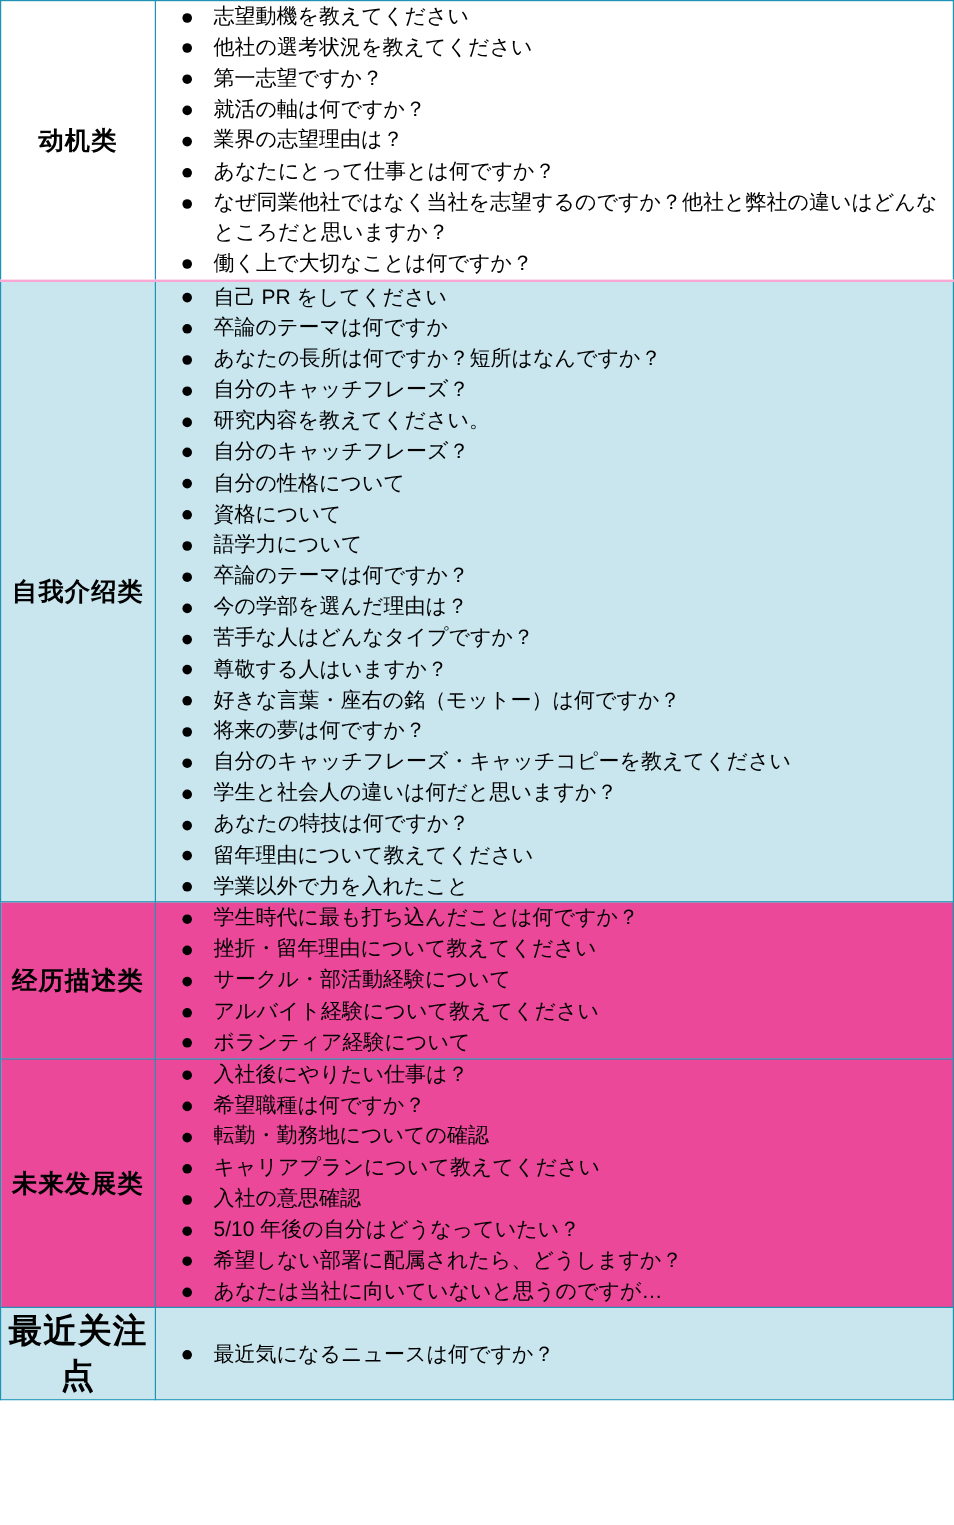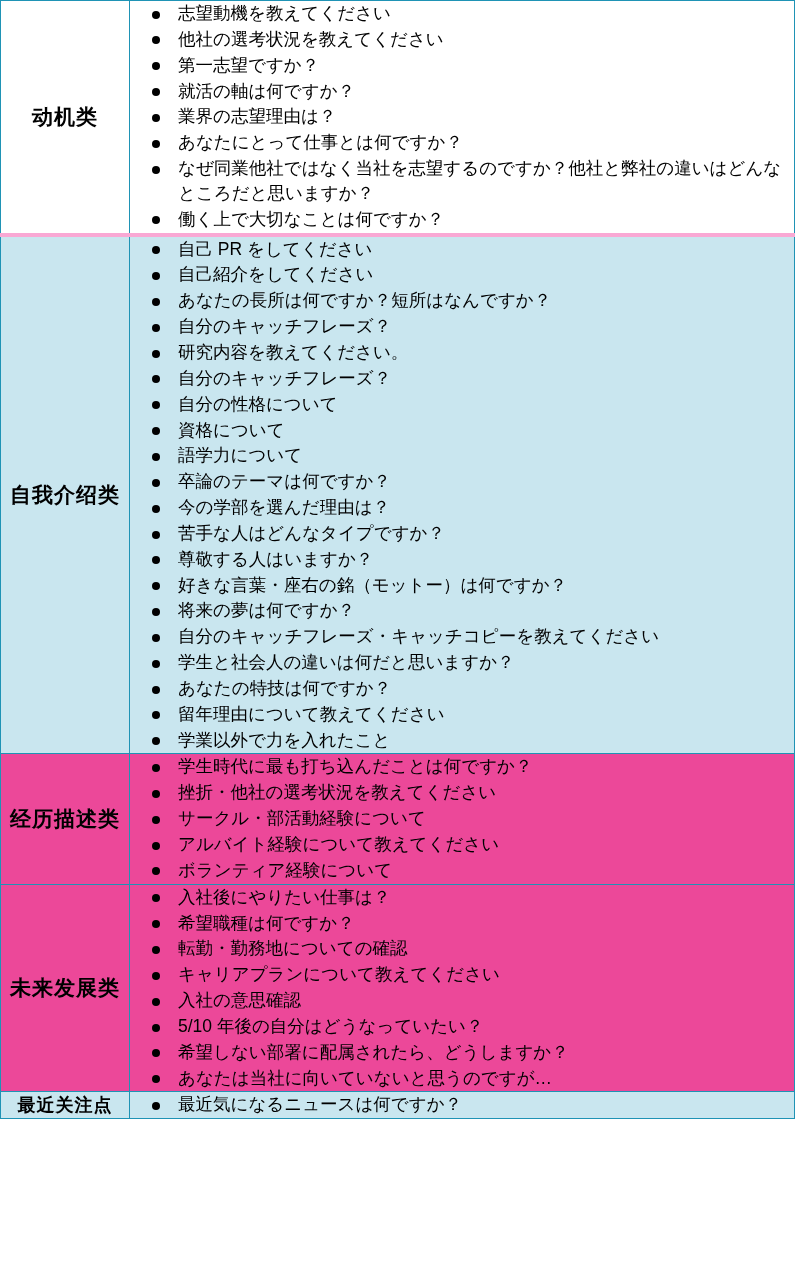--- a/index.html
+++ b/index.html
@@ -58,24 +58,24 @@
   }
   
   tr.row-white td { background: #ffffff; }
   tr.row-blue td { background: #c9e6ef; }
   tr.row-white2 td { background: #ec4899; }
   tr.row-blue2 td { background: #ec4899; }
   tr.row-white3 td { background: #ffffff; }
   tr.row-blue3 td { background: #c9e6ef; }
 
   
-  tr.row-white > td { border-bottom: 4px solid #f9a8d4; }
+  tr.row-white > td { border-bottom: 2px solid #f9a8d4; }
   tr.row-blue > td { border-top: 2px solid #0369a1; }
 
-  td.cat.small { font-size: 18px; }
+  td.cat.small { font-size: 28px; }
 </style>
 </head>
 <body>
 
 <table class="qtable">
   <tbody>
 
     <tr class="row-white">
       <td class="cat">动机类</td>
       <td class="items">
@@ -90,21 +90,21 @@
           <li><span class="bullet"></span><span>働く上で大切なことは何ですか？</span></li>
         </ul>
       </td>
     </tr>
 
     <tr class="row-blue">
       <td class="cat">自我介绍类</td>
       <td class="items">
         <ul class="qlist">
           <li><span class="bullet"></span><span>自己 PR をしてください</span></li>
-          <li><span class="bullet"></span><span>自己紹介をしてください</span></li>
+          <li><span class="bullet"></span><span>卒論のテーマは何ですか</span></li>
           <li><span class="bullet"></span><span>あなたの長所は何ですか？短所はなんですか？</span></li>
           <li><span class="bullet"></span><span>自分のキャッチフレーズ？</span></li>
           <li><span class="bullet"></span><span>研究内容を教えてください。</span></li>
           <li><span class="bullet"></span><span>自分のキャッチフレーズ？</span></li>
           <li><span class="bullet"></span><span>自分の性格について</span></li>
           <li><span class="bullet"></span><span>資格について</span></li>
           <li><span class="bullet"></span><span>語学力について</span></li>
           <li><span class="bullet"></span><span>卒論のテーマは何ですか？</span></li>
           <li><span class="bullet"></span><span>今の学部を選んだ理由は？</span></li>
           <li><span class="bullet"></span><span>苦手な人はどんなタイプですか？</span></li>
@@ -118,21 +118,21 @@
           <li><span class="bullet"></span><span>学業以外で力を入れたこと</span></li>
         </ul>
       </td>
     </tr>
 
     <tr class="row-white2">
       <td class="cat">经历描述类</td>
       <td class="items">
         <ul class="qlist">
           <li><span class="bullet"></span><span>学生時代に最も打ち込んだことは何ですか？</span></li>
-          <li><span class="bullet"></span><span>挫折・他社の選考状況を教えてください</span></li>
+          <li><span class="bullet"></span><span>挫折・留年理由について教えてください</span></li>
           <li><span class="bullet"></span><span>サークル・部活動経験について</span></li>
           <li><span class="bullet"></span><span>アルバイト経験について教えてください</span></li>
           <li><span class="bullet"></span><span>ボランティア経験について</span></li>
         </ul>
       </td>
     </tr>
 
     <tr class="row-blue2">
       <td class="cat">未来发展类</td>
       <td class="items">

